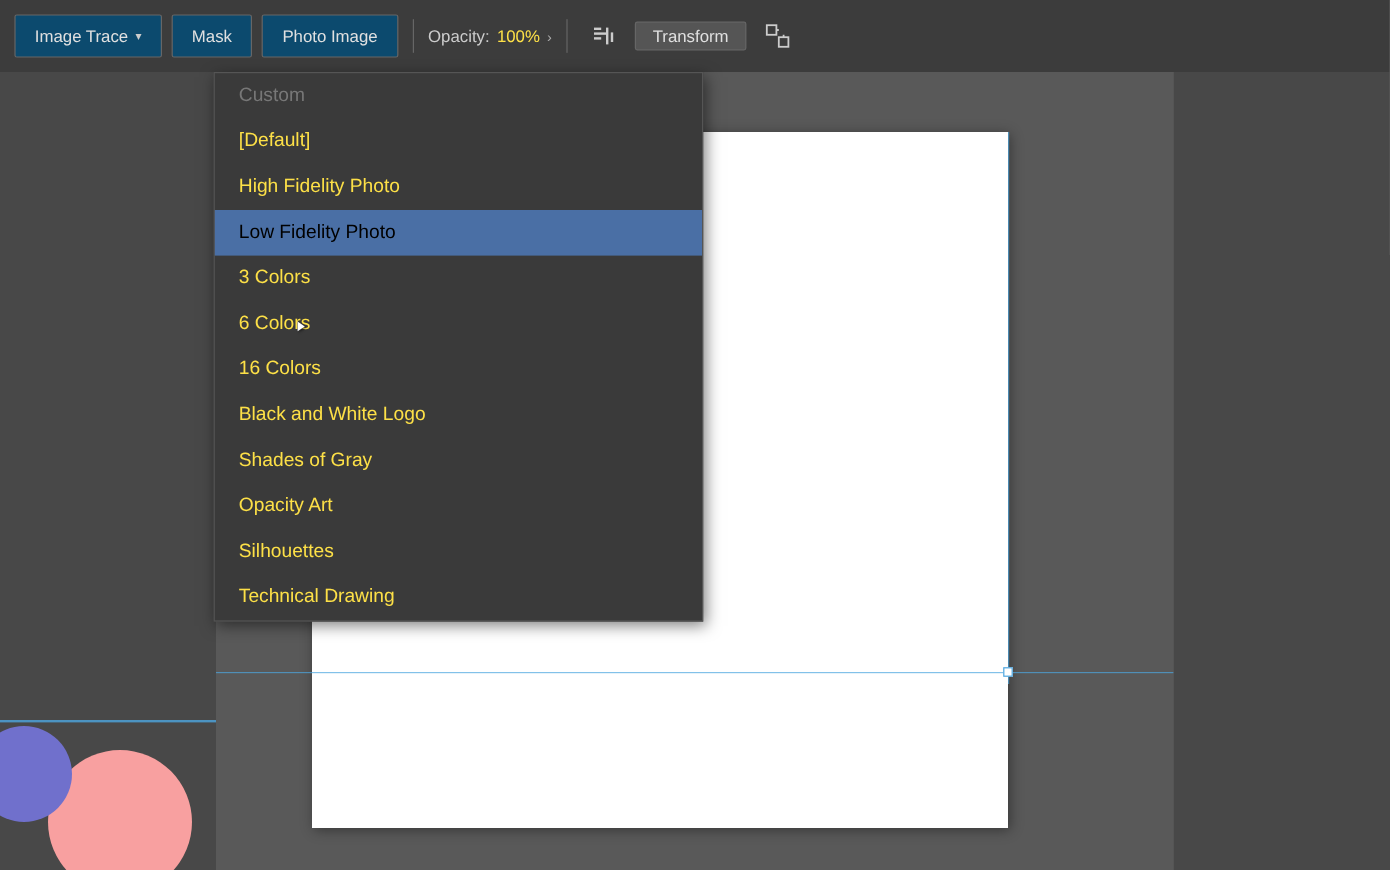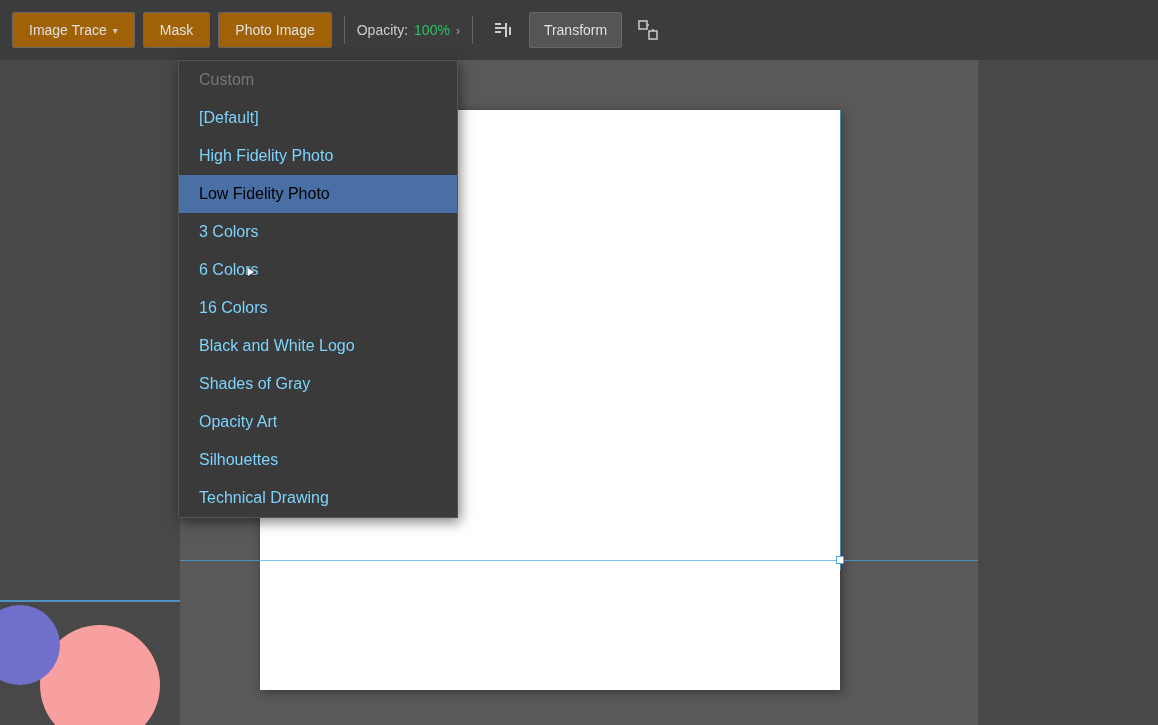--- a/index.html
+++ b/index.html
@@ -25,21 +25,21 @@
       align-items: center;
       padding: 0 12px;
       gap: 8px;
       position: relative;
       z-index: 10;
     }
 
     .toolbar-btn {
       height: 36px;
       padding: 0 16px;
-      background-color: #a16207;
+      background-color: #0c4a6e;
       border: 1px solid #666;
       color: #e0e0e0;
       font-size: 14px;
       cursor: pointer;
       display: flex;
       align-items: center;
       gap: 6px;
       white-space: nowrap;
       border-radius: 2px;
     }
@@ -58,21 +58,21 @@
 
     .opacity-section {
       display: flex;
       align-items: flex-end;
       gap: 6px;
       color: #ccc;
       font-size: 14px;
     }
 
     .opacity-value {
-      color: #22c55e;
+      color: #fde047;
       font-size: 14px;
     }
 
     .opacity-arrow {
       color: #aaa;
       font-size: 12px;
       cursor: pointer;
     }
 
     .toolbar-icon-btn {
@@ -82,21 +82,21 @@
       border: none;
       color: #ccc;
       cursor: pointer;
       display: flex;
       align-items: center;
       justify-content: center;
       font-size: 18px;
     }
 
     .transform-btn {
-      height: 36px;
+      height: 24px;
       padding: 0 14px;
       background-color: #555;
       border: 1px solid #666;
       color: #e0e0e0;
       font-size: 14px;
       cursor: pointer;
       border-radius: 2px;
     }
 
     
@@ -167,31 +167,31 @@
     .right-panel {
       width: 180px;
       background-color: #484848;
     }
 
     
     .dropdown-menu {
       position: absolute;
       top: 60px;
       left: 178px;
-      width: 280px;
+      width: 408px;
       background-color: #3a3a3a;
       border: 1px solid #555;
       z-index: 100;
       box-shadow: 2px 4px 12px rgba(0,0,0,0.5);
     }
 
     .dropdown-item {
       padding: 10px 20px;
       font-size: 16px;
-      color: #7dd3fc;
+      color: #fde047;
       cursor: pointer;
       white-space: nowrap;
     }
 
     .dropdown-item.disabled {
       color: #777;
       cursor: default;
     }
 
     .dropdown-item.highlighted {

